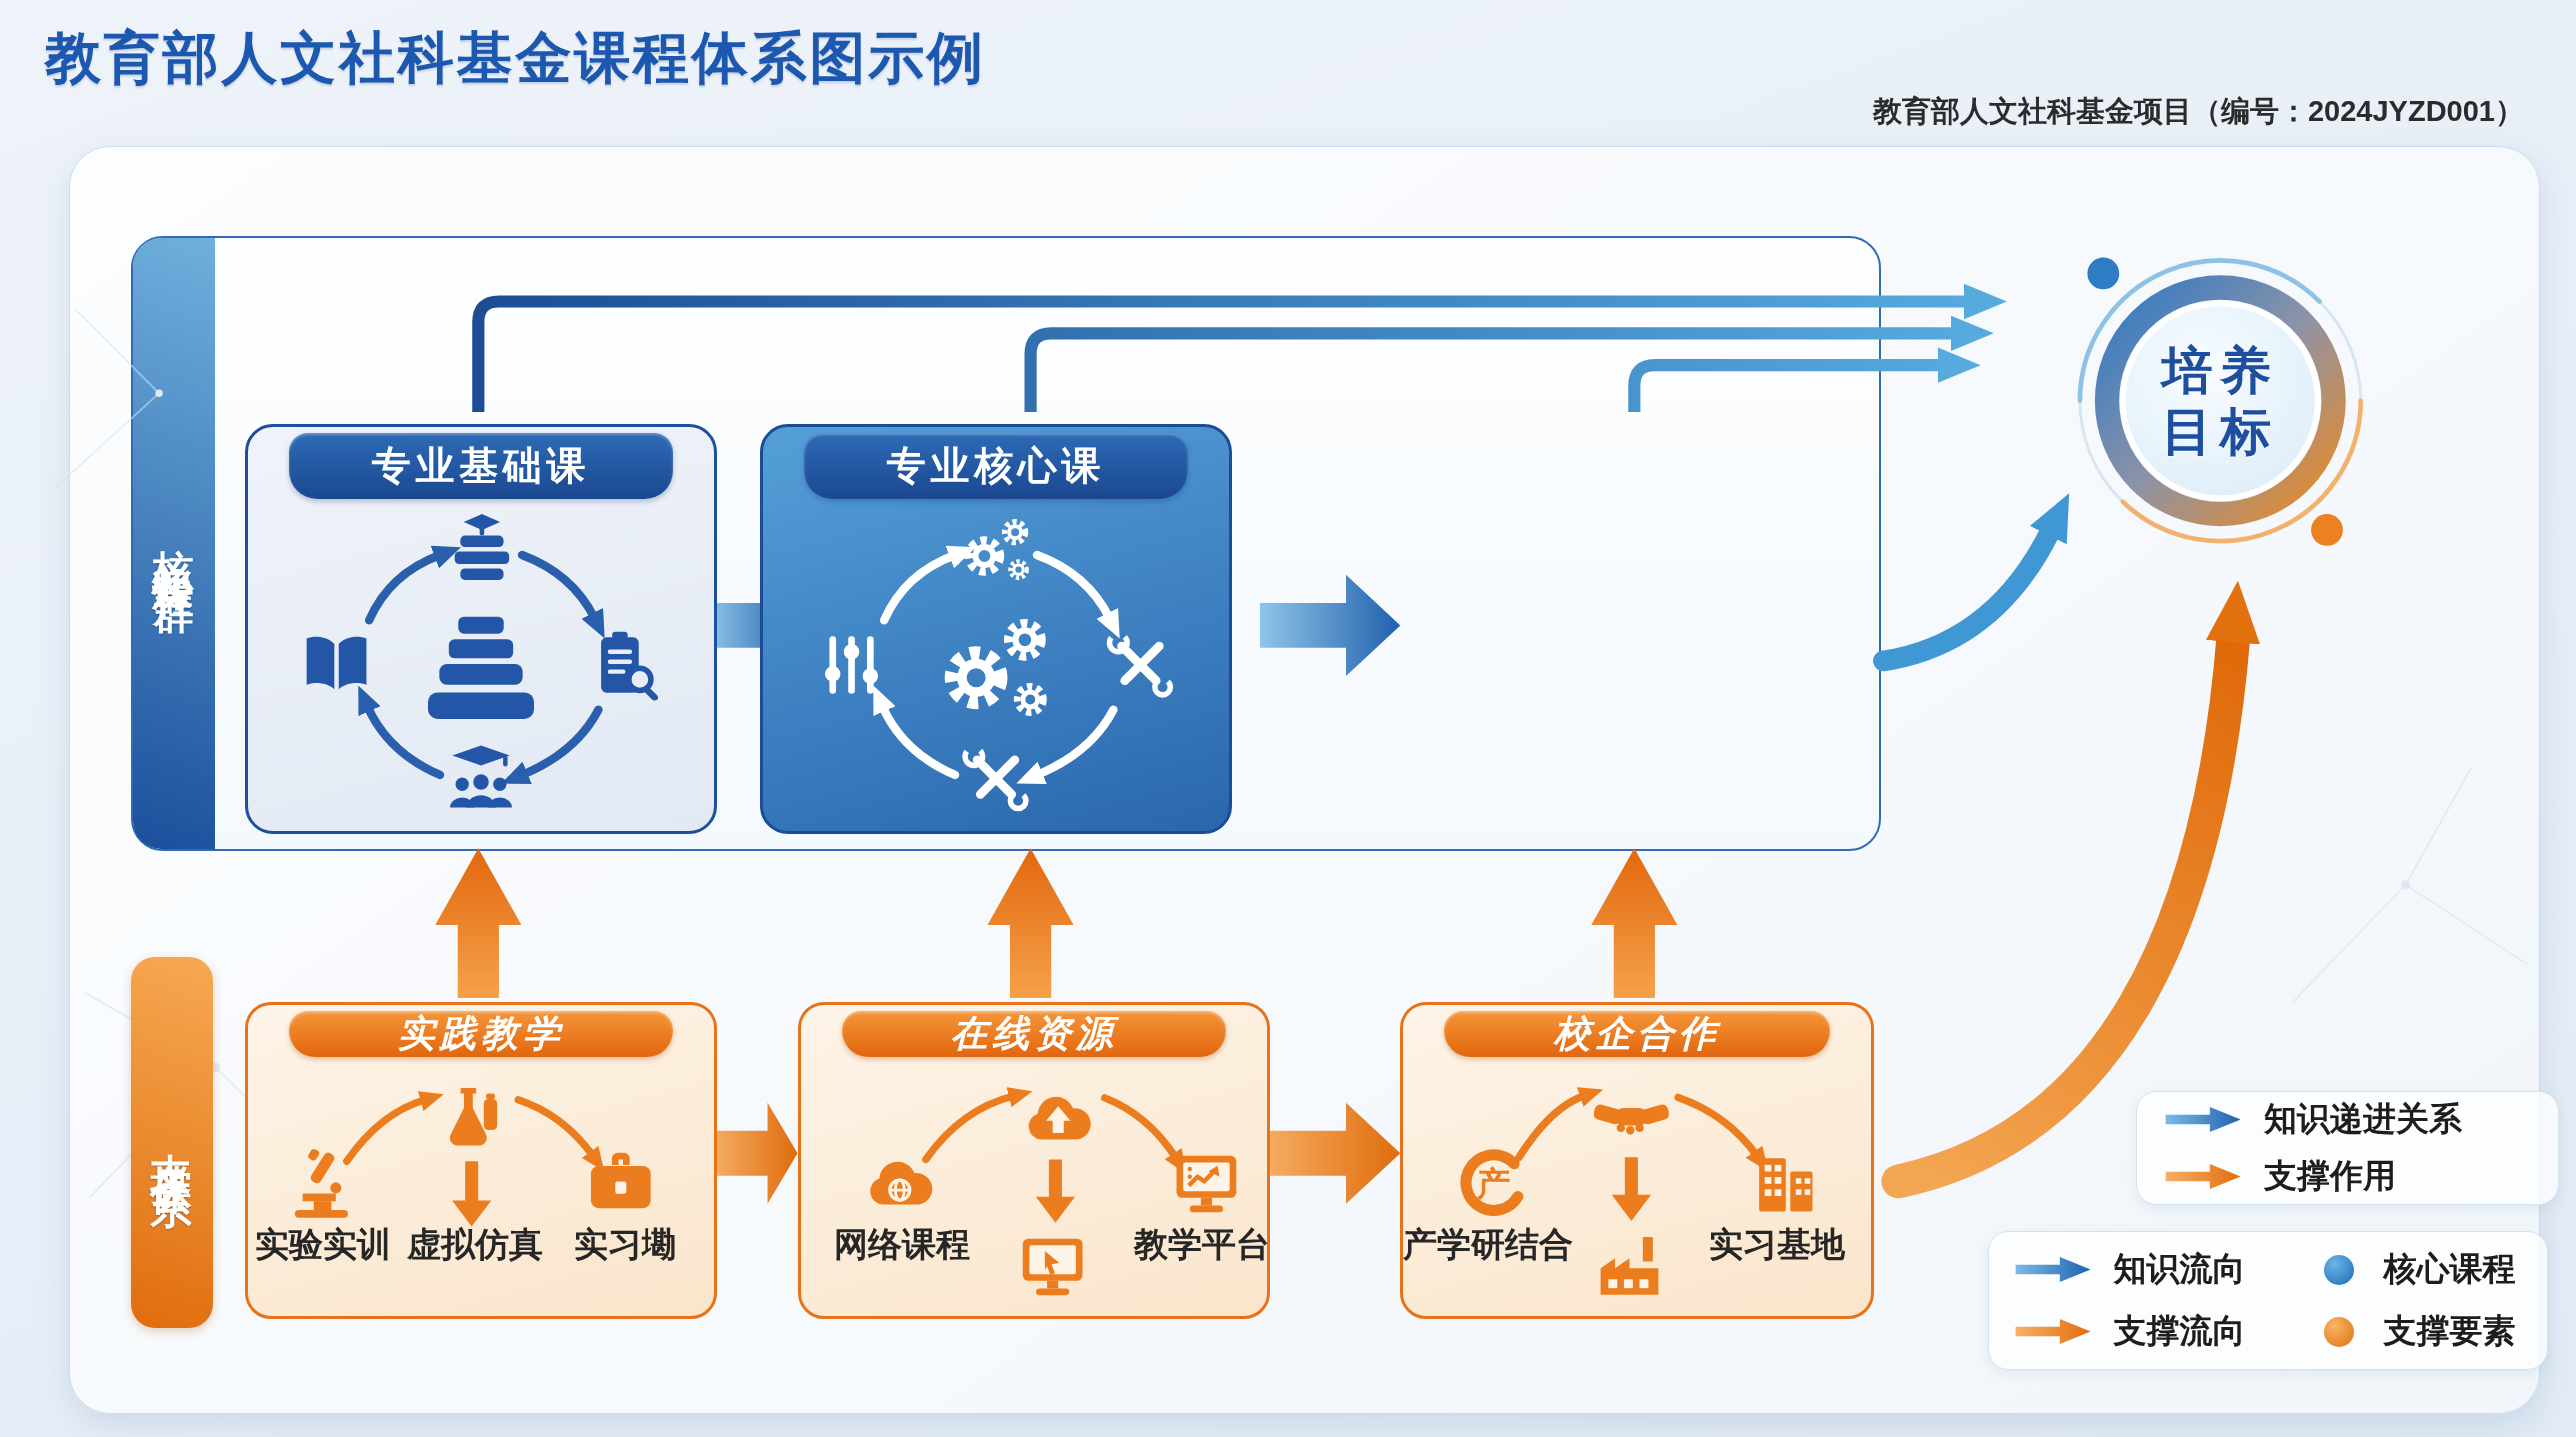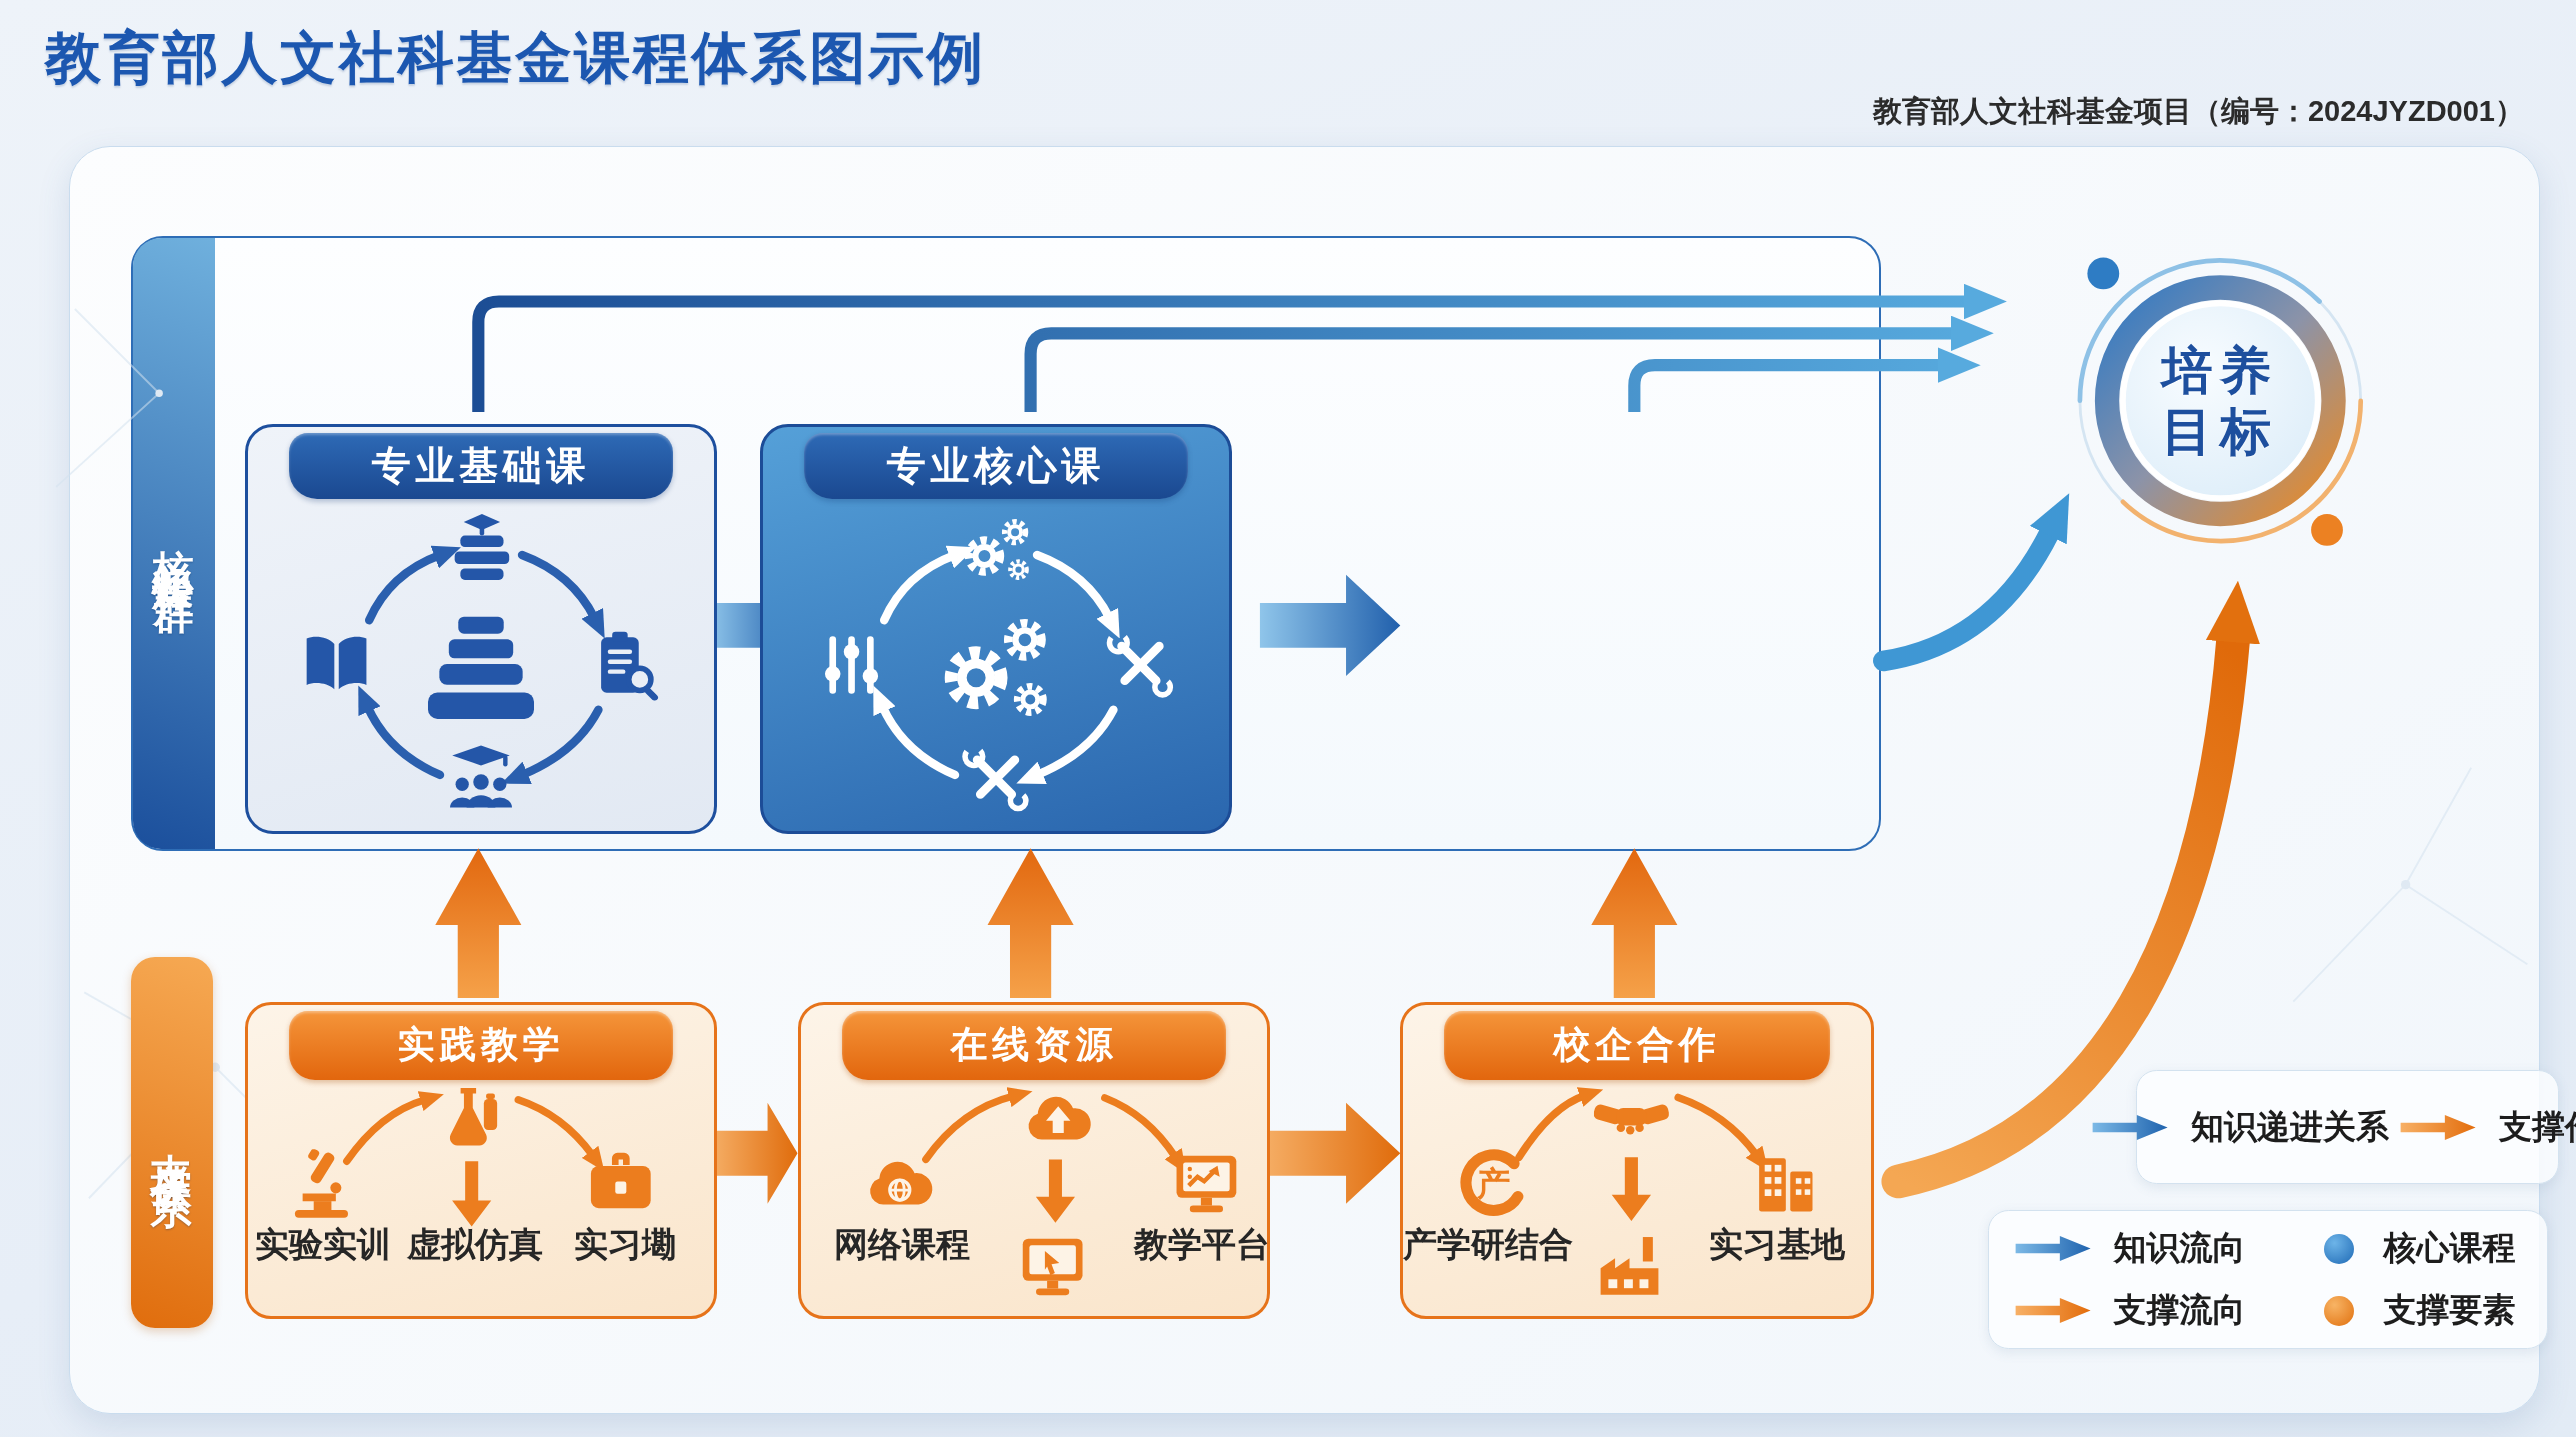--- a/index.html
+++ b/index.html
@@ -39,34 +39,34 @@
   .ch-dark{background:linear-gradient(180deg,#2e6ab6,#1a4890);}
   .ch-light{background:linear-gradient(180deg,#55b2e2,#2f93cc);}
   .cycle{position:absolute;left:0;top:79px;width:100%;height:318px;}
   .cycle path.arc{fill:none;stroke-width:9;stroke-linecap:round;}
   .c1{color:#2456a8;} .c1 path.arc{stroke:#2a5fae;}
   .c2{color:#ffffff;} .c2 path.arc{stroke:#ffffff;}
   .c3{color:#41a5da;} .c3 path.arc{stroke:#4facdf;}
   .support-box{top:1002px;width:466px;height:311px;border-radius:26px;z-index:3;
     background:linear-gradient(165deg,#fdf4e8,#fae5cb);border:3.7px solid #e6731a;}
   .sb-1{left:245px;} .sb-2{left:798px;} .sb-3{left:1400px;width:468px;}
-  .support-head{position:absolute;left:41px;right:41px;top:5.6px;height:69px;
+  .support-head{position:absolute;left:41px;right:41px;top:5.6px;height:46px;
     border-radius:19px 19px 26px 26px;display:flex;align-items:center;justify-content:center;
     color:#fff;font-size:37px;font-weight:800;letter-spacing:4.7px;
     background:linear-gradient(180deg,#f5953a,#e2660d);
-    box-shadow:inset 0 1.9px 2.8px rgba(255,255,255,.35),0 2.8px 5.6px rgba(170,80,10,.3);}
+    box-shadow:inset 0 1.9px 2.8px rgba(255,255,255,.35),0 2.8px 5.6px rgba(170,80,10,.3);font-style:italic;}
   .sup{position:absolute;left:0;top:66px;width:100%;height:242px;color:#ec7d1e;}
   .sup path.arc{fill:none;stroke:#ec7d1e;stroke-width:8;stroke-linecap:round;}
   .sup-label{position:absolute;top:217px;transform:translateX(-50%);font-size:34px;
     font-weight:700;color:#262626;white-space:nowrap;}
   .goal-text{left:2117px;top:296px;width:206px;height:210px;display:flex;flex-direction:column;
     align-items:center;justify-content:center;z-index:3;color:#1d4f9e;font-size:51px;
     font-weight:700;letter-spacing:7.5px;line-height:1.2;text-shadow:0 0.9px 1.9px rgba(255,255,255,.8);}
   .legend{border-radius:20.6px;background:rgba(252,254,255,.82);border:1.9px solid #d3e2ef;
-    box-shadow:0 3.7px 11.2px rgba(90,120,160,.12);z-index:4;display:flex;flex-direction:row;justify-content:center;}
+    box-shadow:0 3.7px 11.2px rgba(90,120,160,.12);z-index:4;display:flex;flex-direction:column;justify-content:center;margin-top:21px;}
   .legend-1{left:2136px;top:1070px;width:393px;height:112px;padding:0 0 0 28px;gap:11.2px;}
   .legend-2{left:1988px;top:1210px;width:541px;height:137px;display:grid;
     grid-template-columns:281px 243px;align-content:center;row-gap:17px;padding-left:17px;}
   .leg-row{display:flex;align-items:center;gap:17px;}
   .leg-label{font-size:33px;font-weight:700;color:#1d1d1d;white-space:nowrap;}
   .leg-arrow{width:82px;height:25px;flex:0 0 auto;}
   .leg-dot{width:30px;height:30px;border-radius:50%;flex:0 0 auto;margin:0 13px 0 28px;}
   .dot-blue{background:radial-gradient(circle at 35% 30%,#6db4e8,#1f6ab5);}
   .dot-orange{background:radial-gradient(circle at 35% 30%,#f8b465,#e0700e);}
   .hidden-defs{position:absolute;width:0;height:0;overflow:hidden;}

